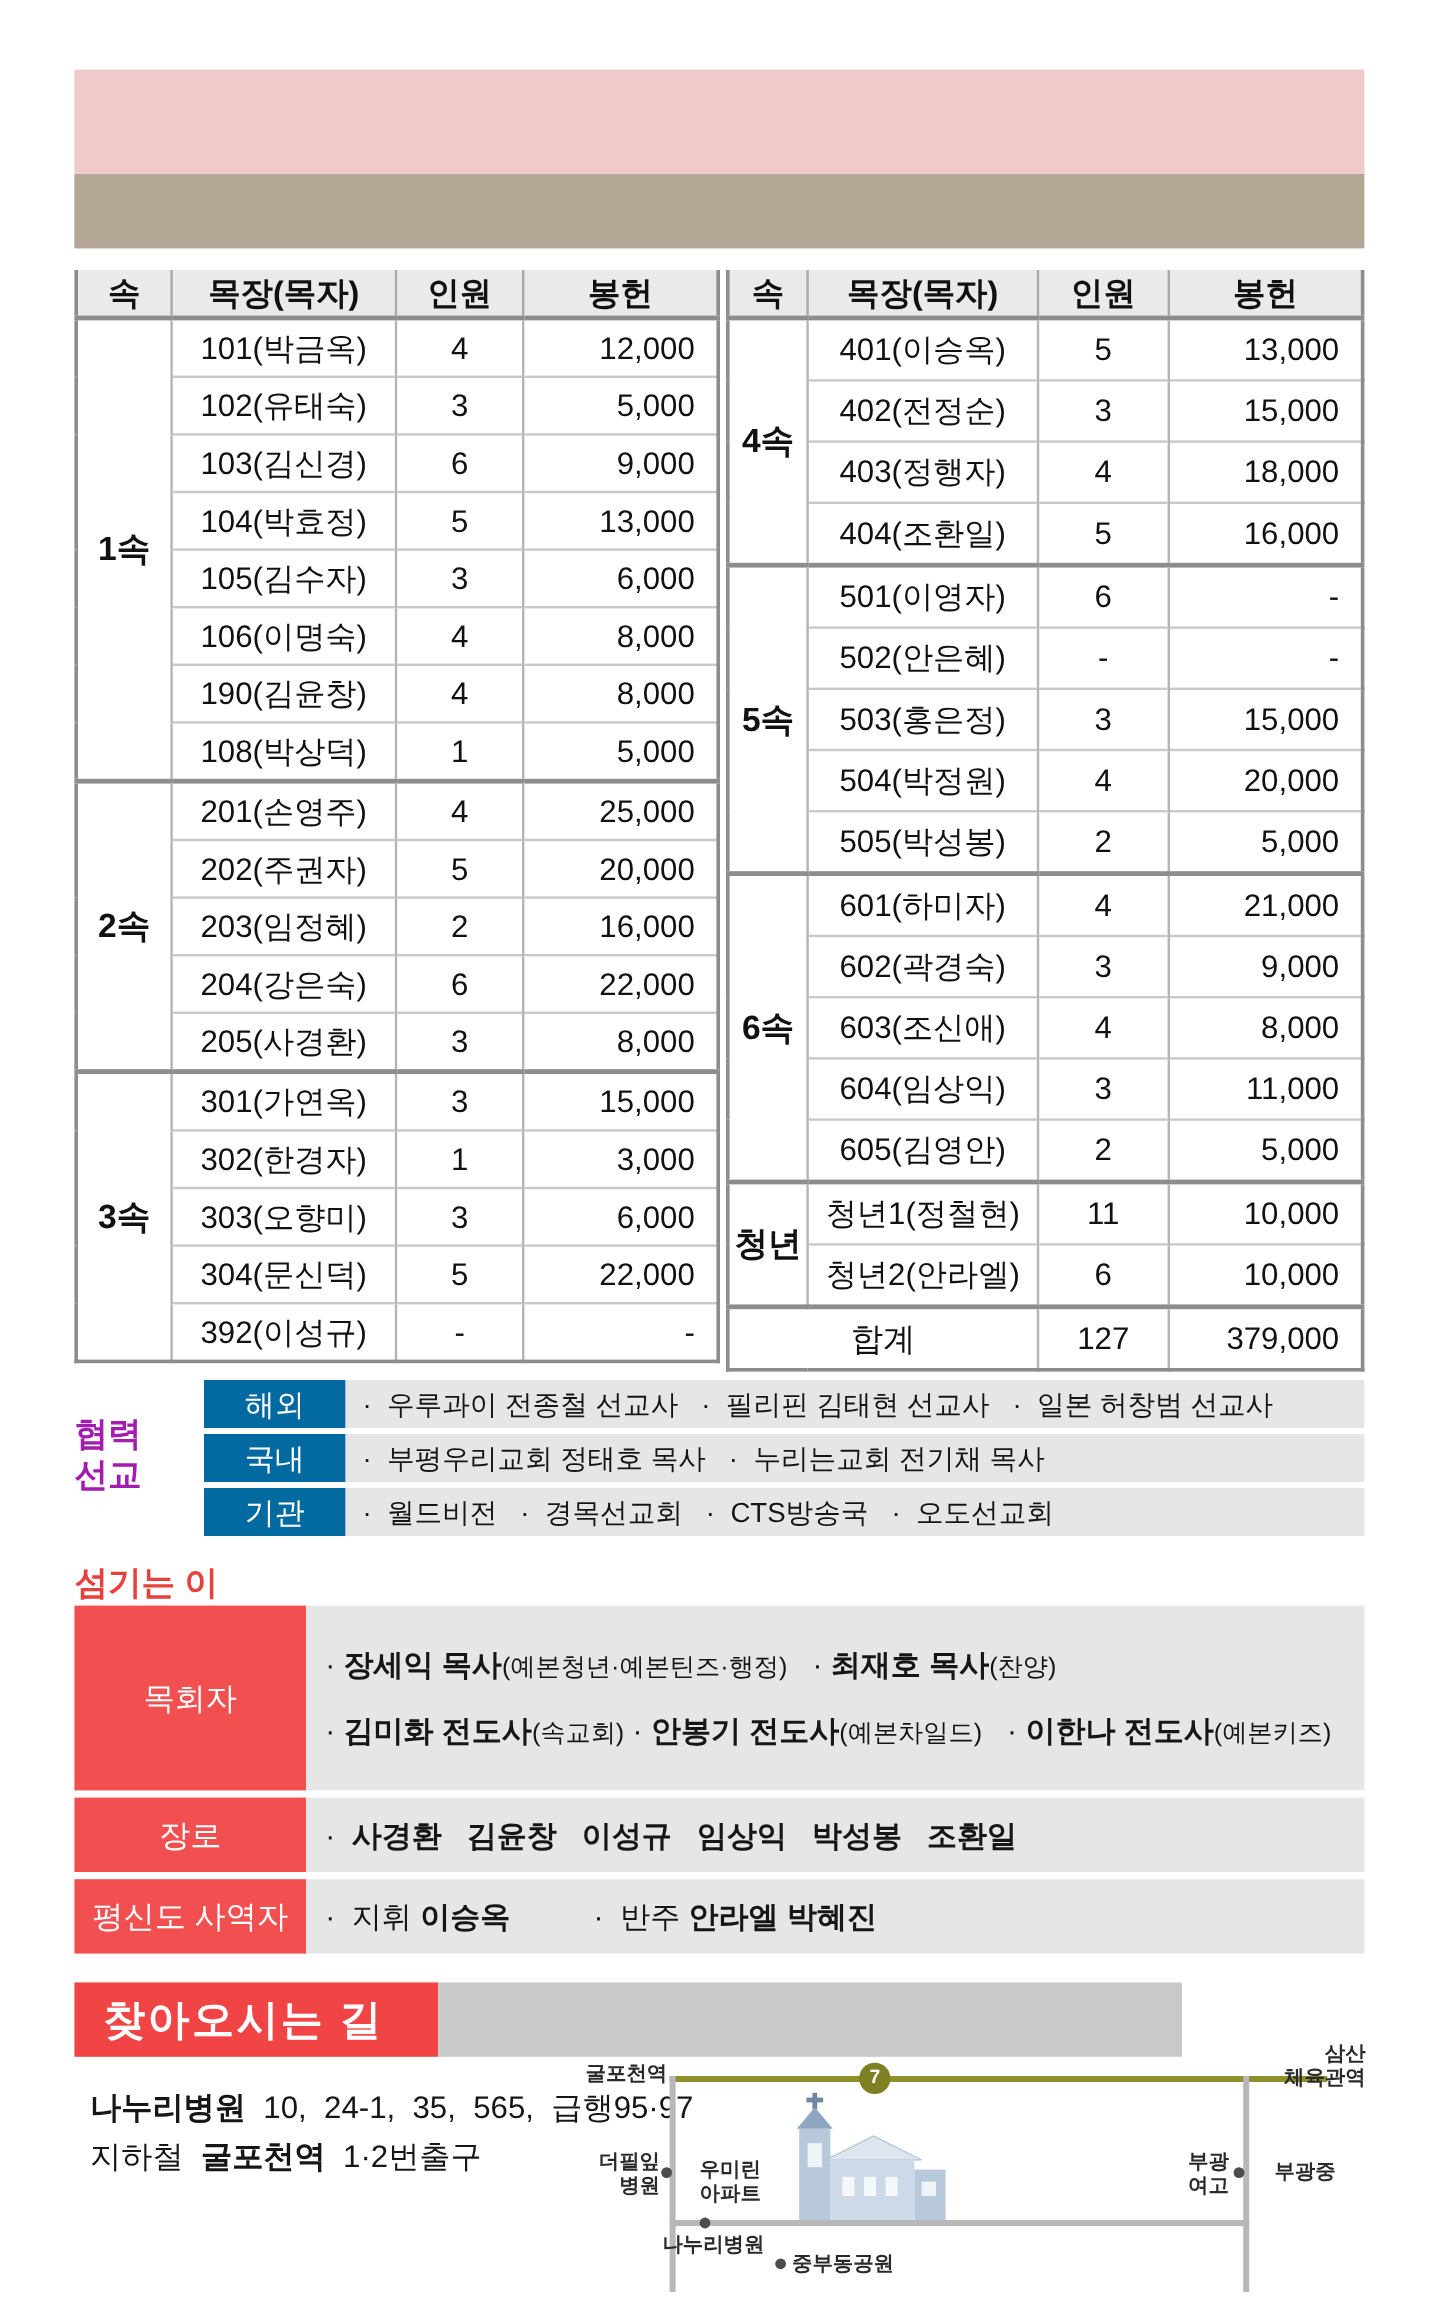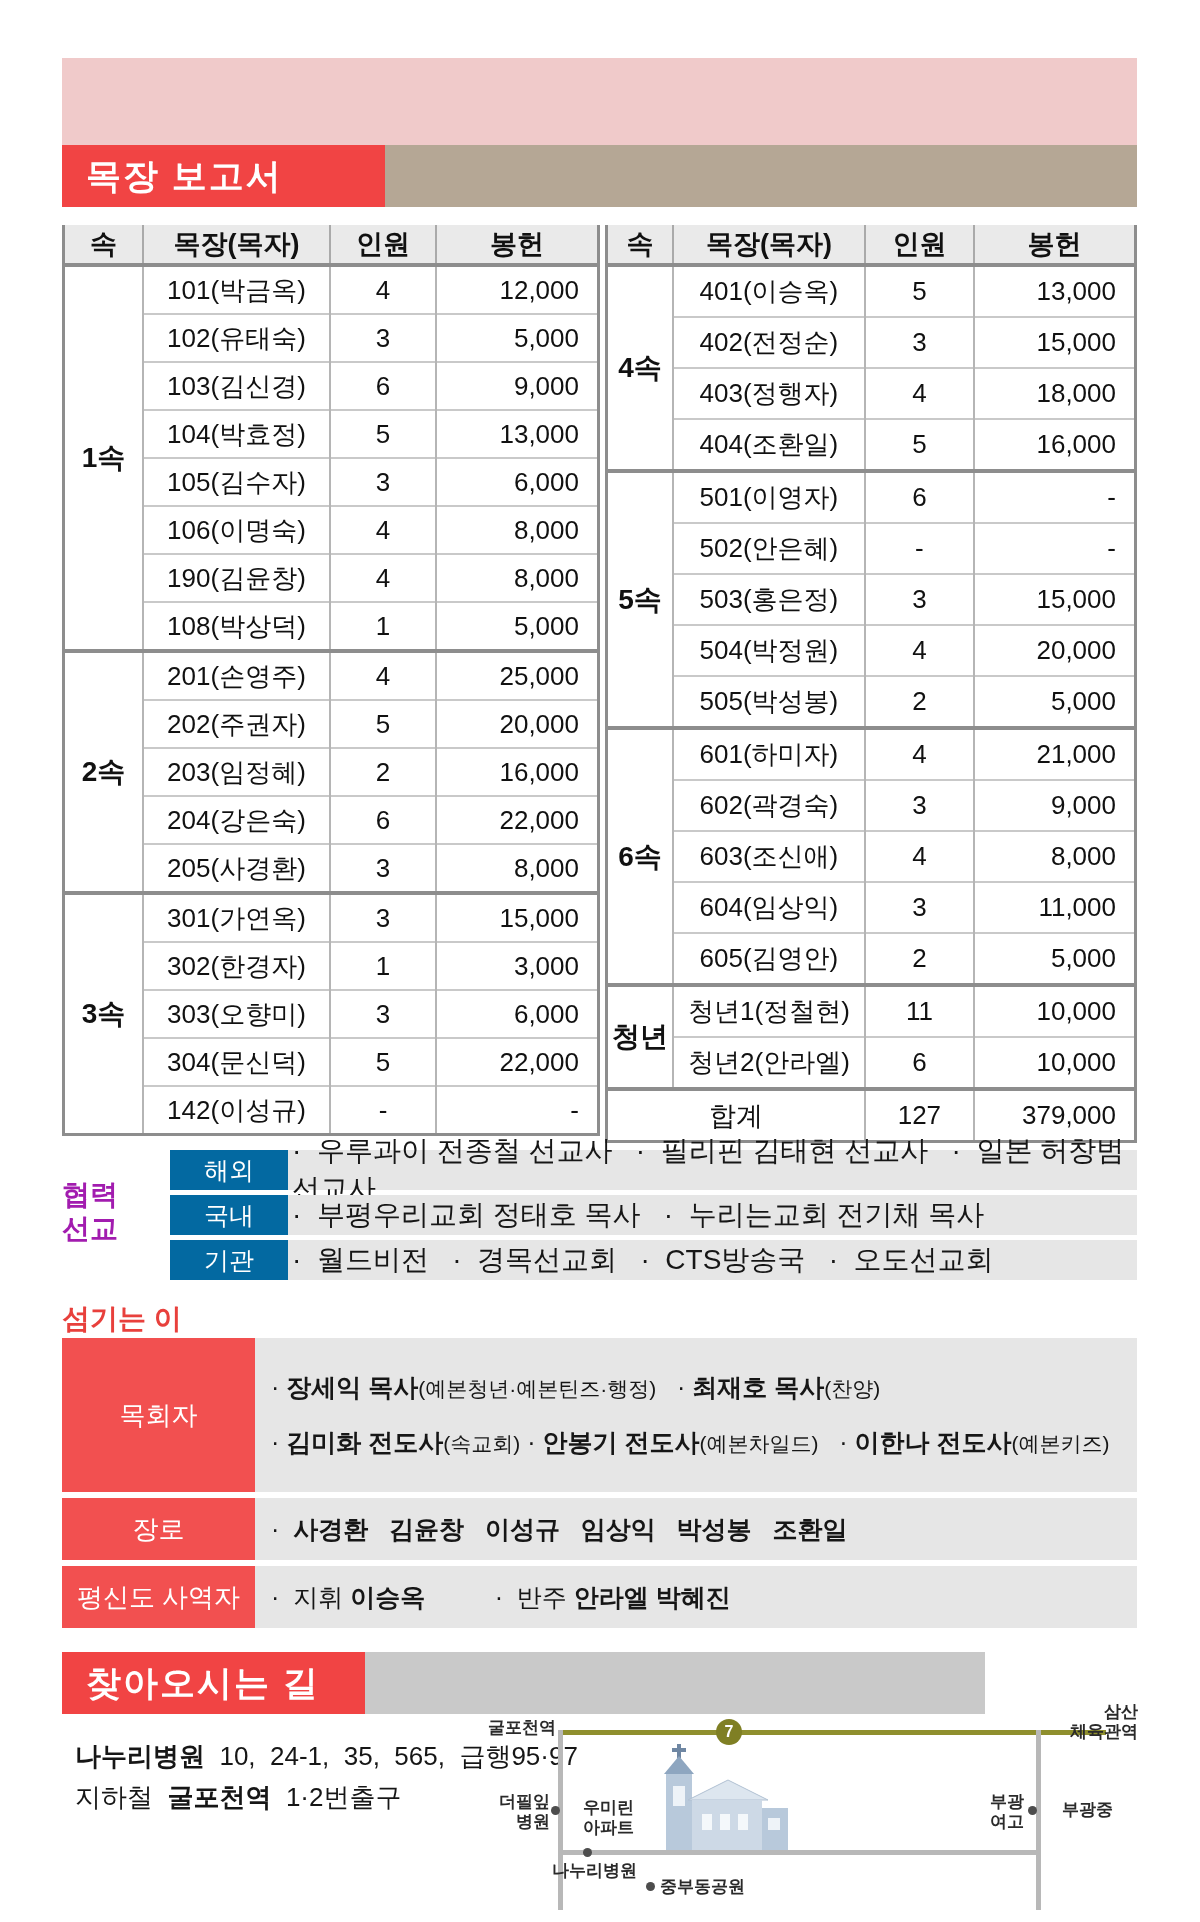--- a/index.html
+++ b/index.html
@@ -30,22 +30,22 @@
   .tbl tr.grp-start td{border-top:4px solid #8d8d8d;}
   .tbl td.sum{text-align:center;font-size:27px;}
 
   
   .mission{position:absolute;left:62px;top:1150px;width:1075px;}
   .m-head{position:absolute;left:0;top:28px;color:#a21caf;font-weight:bold;font-size:28px;line-height:34px;}
   .m-rows{margin-left:66px;}
   .m-row{display:flex;height:40px;margin-bottom:5px;}
   .m-label{width:118px;background:#0369a1;color:#fff;font-size:25px;
            display:flex;align-items:center;justify-content:center;margin-left:42px;}
-  .m-content{flex:1;background:#e6e6e6;font-size:28px;display:flex;align-items:center;
-             padding-left:4px;white-space:pre-wrap;}
+  .m-content{flex:1;background:#e6e6e6;font-size:23px;display:flex;align-items:center;
+             padding-left:14px;white-space:pre-wrap;}
 
   
   .serve-head{position:absolute;left:62px;top:1300px;color:#e8403c;font-weight:bold;font-size:28px;}
   .servants{position:absolute;left:62px;top:1338px;width:1075px;}
   .s-row{display:flex;margin-bottom:6px;}
   .s-row.tall{height:154px;}
   .s-row.short{height:62px;}
   .s-label{width:193px;background:#f25050;color:#fff;font-size:26px;
            display:flex;align-items:center;justify-content:center;}
   .s-content{flex:1;background:#e6e6e6;display:flex;flex-direction:column;justify-content:center;
@@ -74,21 +74,20 @@
   .church{position:absolute;left:158px;top:42px;}
 </style>
 </head>
 <body>
 
 <div class="page">
 
   <div class="pink-band"></div>
 
   <div class="title-bar">
-    <div class="title-red">목장 보고서</div>
     <div class="title-tan"></div>
   </div>
 
   <div id="table-left" class="tbl-wrap">
       <table class="tbl tbl-left">
         <colgroup>
           <col style="width: 80px;">
           <col style="width: 188px;">
           <col style="width: 107px;">
           <col style="width: 163px;">
@@ -184,21 +183,21 @@
             <td class="name">303(오향미)</td>
             <td class="cnt">3</td>
             <td class="off">6,000</td>
           </tr>
           <tr>
             <td class="name">304(문신덕)</td>
             <td class="cnt">5</td>
             <td class="off">22,000</td>
           </tr>
           <tr>
-            <td class="name">142(이성규)</td>
+            <td class="name">392(이성규)</td>
             <td class="cnt">-</td>
             <td class="off">-</td>
           </tr>
         </tbody>
       </table>
     </div>
   <div id="table-right" class="tbl-wrap">
       <table class="tbl tbl-right">
         <colgroup>
           <col style="width: 67px;">

